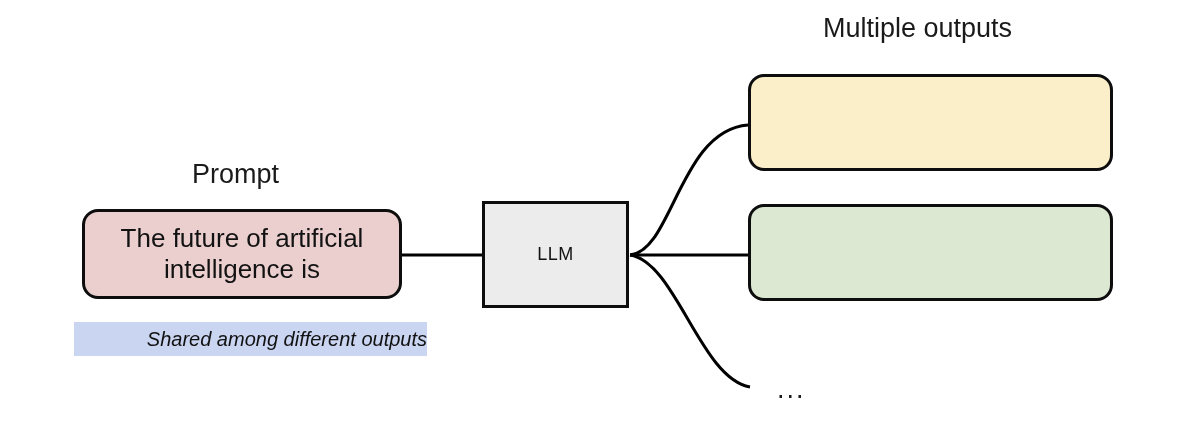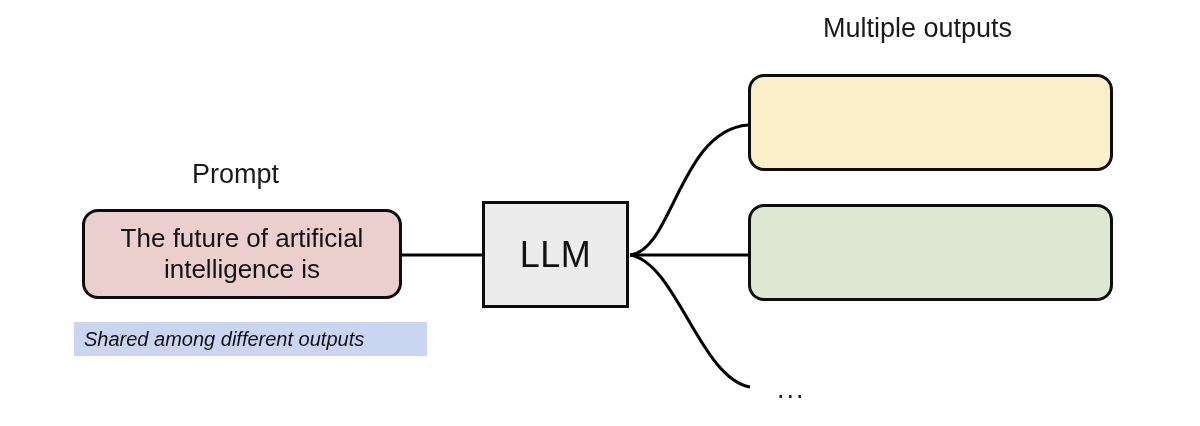--- a/index.html
+++ b/index.html
@@ -80,21 +80,21 @@
   }
   #llm-box {
     left: 482px;
     top: 201px;
     width: 147px;
     height: 107px;
     background: #ececec;
     justify-content: center;
   }
   #llm-label {
-    font-size: 36px;
+    font-size: 18px;
     color: #121212;
     letter-spacing: 0.5px;
   }
   #output-box-1 {
     left: 748px;
     top: 74px;
     width: 365px;
     height: 97px;
     background: #faefc8;
   }
@@ -110,20 +110,21 @@
     position: absolute;
     left: 74px;
     top: 322px;
     width: 353px;
     height: 34px;
     background: #c9d5f1;
     display: flex;
     align-items: center;
     padding-left: 10px;
     box-sizing: border-box;
+    justify-content: flex-end;
   }
   #shared-note-text {
     font-size: 20px;
     font-style: italic;
     color: #111111;
     white-space: nowrap;
   }
   
   #ellipsis {
     position: absolute;

